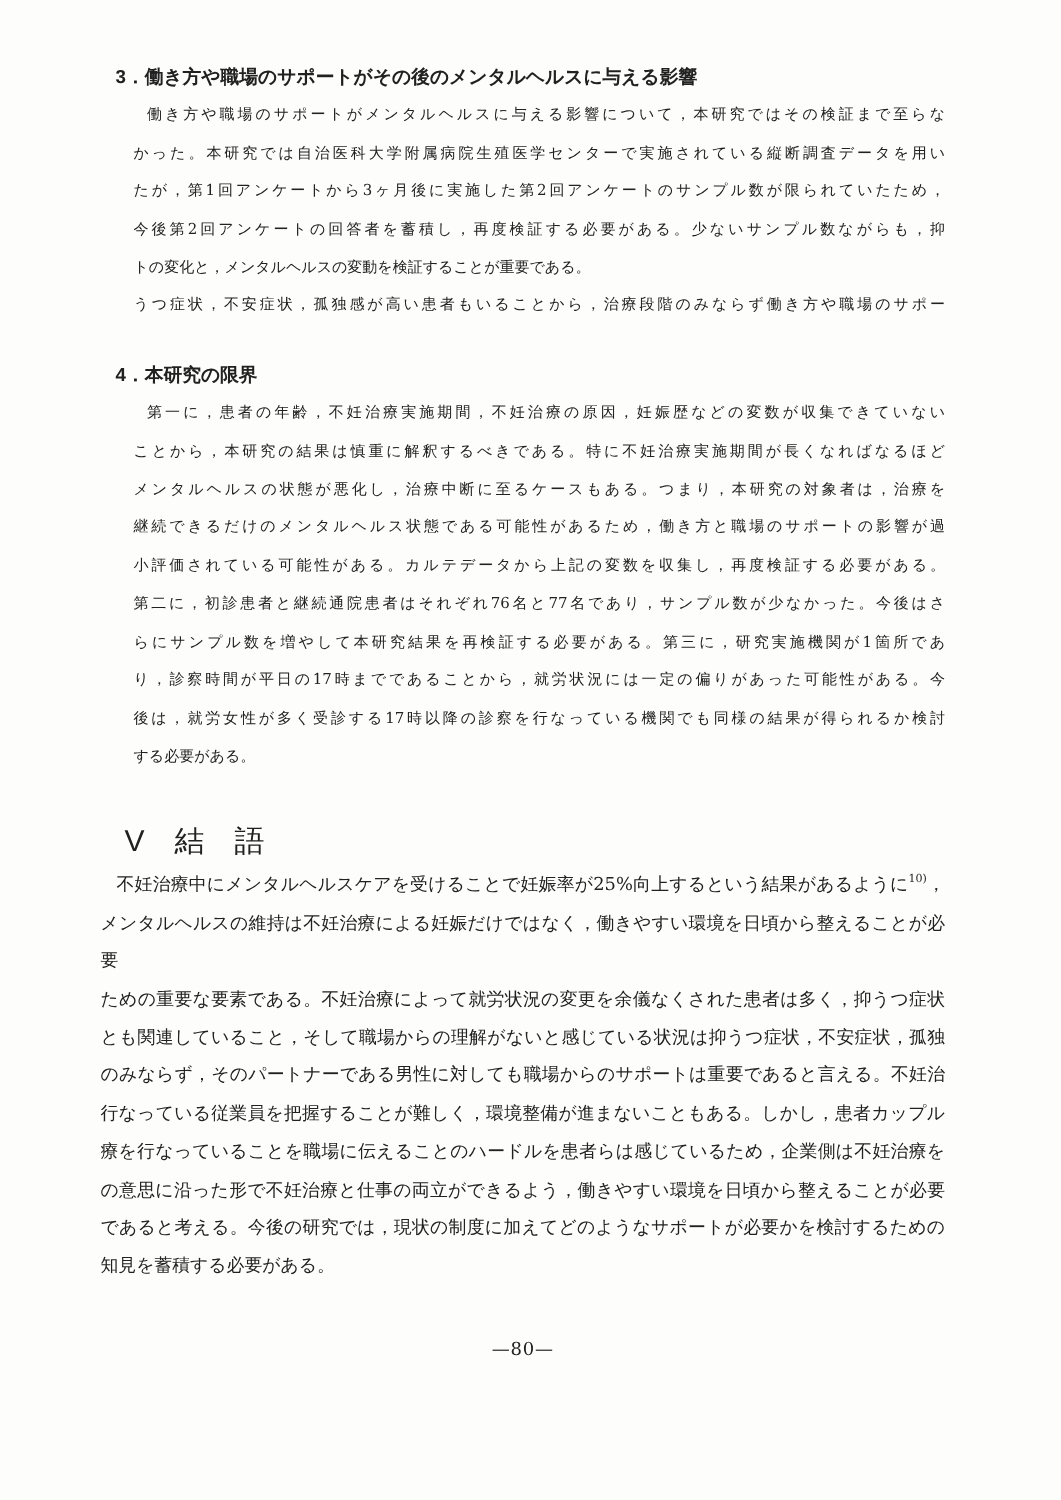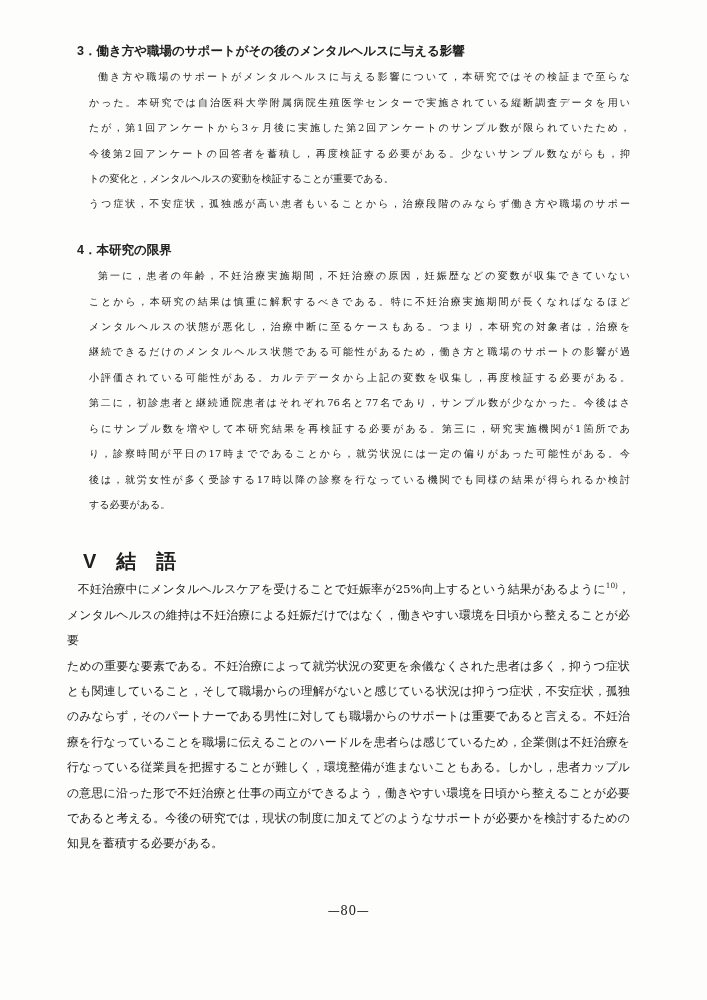--- a/index.html
+++ b/index.html
@@ -29,37 +29,37 @@
     line-height:25.4px;
     text-align:justify;
   }
   .just{
     text-align-last:justify;
     -moz-text-align-last:justify;
   }
   .first{text-indent:0.9em;}
   .chapter-heading{
     font-family:"Liberation Sans","DejaVu Sans",sans-serif;
-    font-weight:700;
+    font-weight:400;
     font-size:20px;
     line-height:30px;
     margin:29px 0 0 16px;
     letter-spacing:0;
   }
   .conclusion{
     margin-top:1px;
     font-size:11.9px;
   }
   sup.ref{
     font-size:0.62em;
     vertical-align:super;
     line-height:0;
   }
   .page-number{
-    margin-top:44px;
+    margin-top:32px;
     text-align:center;
     font-size:12px;
     line-height:20px;
     letter-spacing:0.5px;
   }
 </style>
 </head>
 <body>
 
 <div class="page">
@@ -93,22 +93,22 @@
   </section>
 
   <h2 class="chapter-heading">V　結　語</h2>
 
   <div class="conclusion">
     <div class="line just first"><span>不妊治療中にメンタルヘルスケアを受けることで妊娠率が25%向上するという結果があるように</span><sup class="ref">10)</sup><span>，</span></div>
     <div class="line just">メンタルヘルスの維持は不妊治療による妊娠だけではなく，働きやすい環境を日頃から整えることが必要</div>
     <div class="line just">ための重要な要素である。不妊治療によって就労状況の変更を余儀なくされた患者は多く，抑うつ症状</div>
     <div class="line just">とも関連していること，そして職場からの理解がないと感じている状況は抑うつ症状，不安症状，孤独</div>
     <div class="line just">のみならず，そのパートナーである男性に対しても職場からのサポートは重要であると言える。不妊治</div>
+    <div class="line just">行なっている従業員を把握することが難しく，環境整備が進まないこともある。しかし，患者カップル</div>
     <div class="line just">療を行なっていることを職場に伝えることのハードルを患者らは感じているため，企業側は不妊治療を</div>
-    <div class="line just">行なっている従業員を把握することが難しく，環境整備が進まないこともある。しかし，患者カップル</div>
     <div class="line just">の意思に沿った形で不妊治療と仕事の両立ができるよう，働きやすい環境を日頃から整えることが必要</div>
     <div class="line just">であると考える。今後の研究では，現状の制度に加えてどのようなサポートが必要かを検討するための</div>
     <div class="line">知見を蓄積する必要がある。</div>
   </div>
 
   <div class="page-number">—80—</div>
 
 </div>
 
 </body></html>

